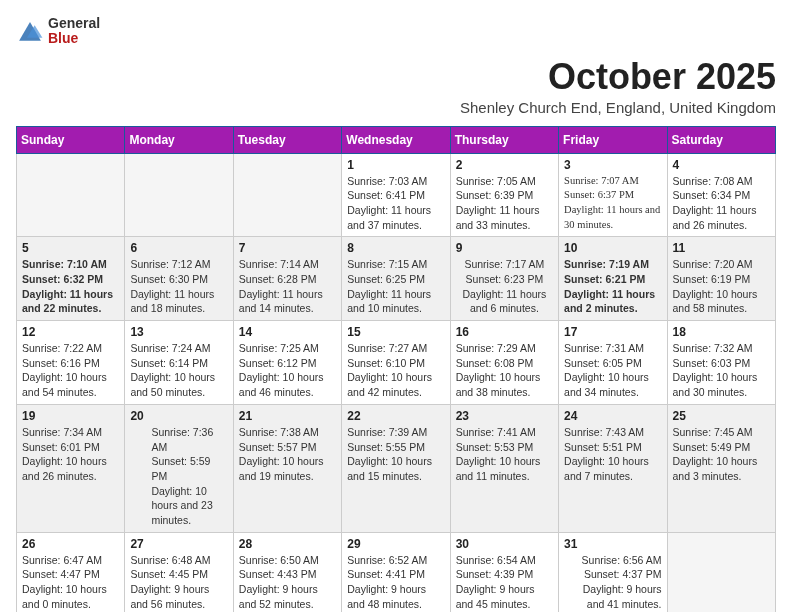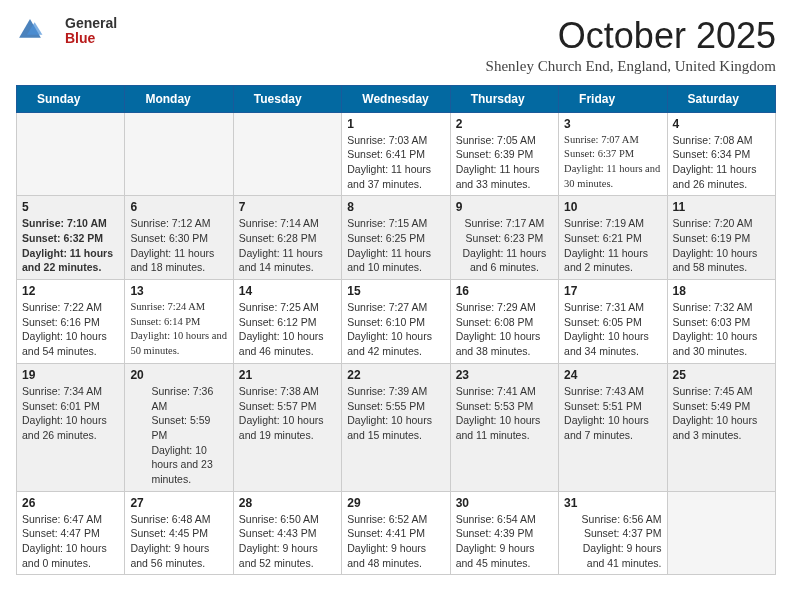--- a/index.html
+++ b/index.html
@@ -11,61 +11,61 @@
       padding: 16px;
     }
     .header {
       display: flex;
       align-items: flex-start;
       justify-content: space-between;
       margin-bottom: 4px;
     }
     .logo {
       display: flex;
-      align-items: flex-start;
-      gap: 21px;
+      align-items: flex-end;
+      gap: 4px;
     }
     .logo-text {
       display: flex;
       flex-direction: column;
       font-size: 14px;
       font-weight: bold;
       line-height: 1.1;
     }
     .logo-text span:first-child { color: #333; }
     .logo-text span:last-child { color: #b91c1c; }
     .logo-icon {
       width: 28px;
       height: 28px;
     }
     .title-block {
       text-align: right;
     }
     .month-title {
       font-size: 36px;
-      font-weight: normal;
+      font-weight: bold;
       color: #222;
       line-height: 1.1;
+      margin-top: 41px;
     }
     .location {
       font-size: 15px;
       color: #444;
       margin-top: 2px;
-      font-family: Liberation Serif, serif;
     }
     .calendar {
       width: 100%;
       border-collapse: collapse;
       margin-top: 10px;
       font-size: 11px;
     }
     .calendar th {
-      background: #0369a1;
+      background: #a21caf;
       color: #fff;
-      padding: 6px 20px;
+      padding: 6px 4px;
       text-align: left;
       font-size: 12px;
       font-weight: bold;
       border: 1px solid #1a5a9a;
     }
     .calendar td {
       border: 1px solid #ccc;
       vertical-align: top;
       padding: 4px 5px;
       width: 108px;
@@ -179,41 +179,41 @@
 Daylight: 11 hours and 10 minutes.</div>
         </td>
         <td>
           <div class="day-num">9</div>
           <div class="day-info" style="white-space: pre-line; text-align: center;">Sunrise: 7:17 AM
 Sunset: 6:23 PM
 Daylight: 11 hours and 6 minutes.</div>
         </td>
         <td>
           <div class="day-num">10</div>
-          <div class="day-info" style="white-space: pre-line;">Sunrise: 7:19 AM
+          <div class="day-info" style="white-space: pre-line; font-weight: bold;">Sunrise: 7:19 AM
 Sunset: 6:21 PM
 Daylight: 11 hours and 2 minutes.</div>
         </td>
         <td>
           <div class="day-num">11</div>
           <div class="day-info" style="white-space: pre-line;">Sunrise: 7:20 AM
 Sunset: 6:19 PM
 Daylight: 10 hours and 58 minutes.</div>
         </td>
       </tr>
       <tr>
         <td>
           <div class="day-num">12</div>
           <div class="day-info" style="white-space: pre-line;">Sunrise: 7:22 AM
 Sunset: 6:16 PM
 Daylight: 10 hours and 54 minutes.</div>
         </td>
         <td>
           <div class="day-num">13</div>
-          <div class="day-info" style="white-space: pre-line; font-family: Liberation Serif, serif;">Sunrise: 7:24 AM
+          <div class="day-info" style="white-space: pre-line;">Sunrise: 7:24 AM
 Sunset: 6:14 PM
 Daylight: 10 hours and 50 minutes.</div>
         </td>
         <td>
           <div class="day-num">14</div>
           <div class="day-info" style="white-space: pre-line;">Sunrise: 7:25 AM
 Sunset: 6:12 PM
 Daylight: 10 hours and 46 minutes.</div>
         </td>
         <td>

